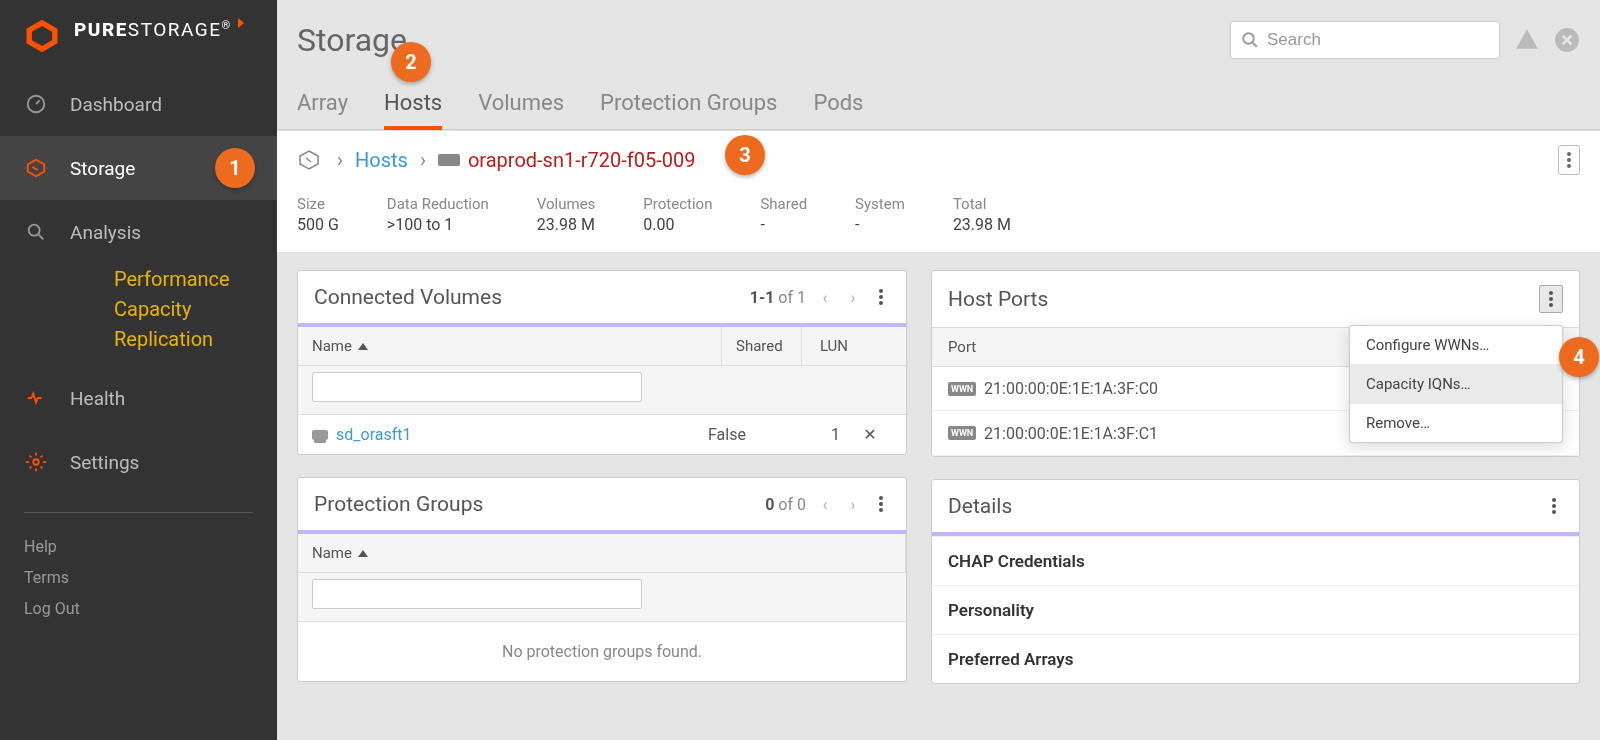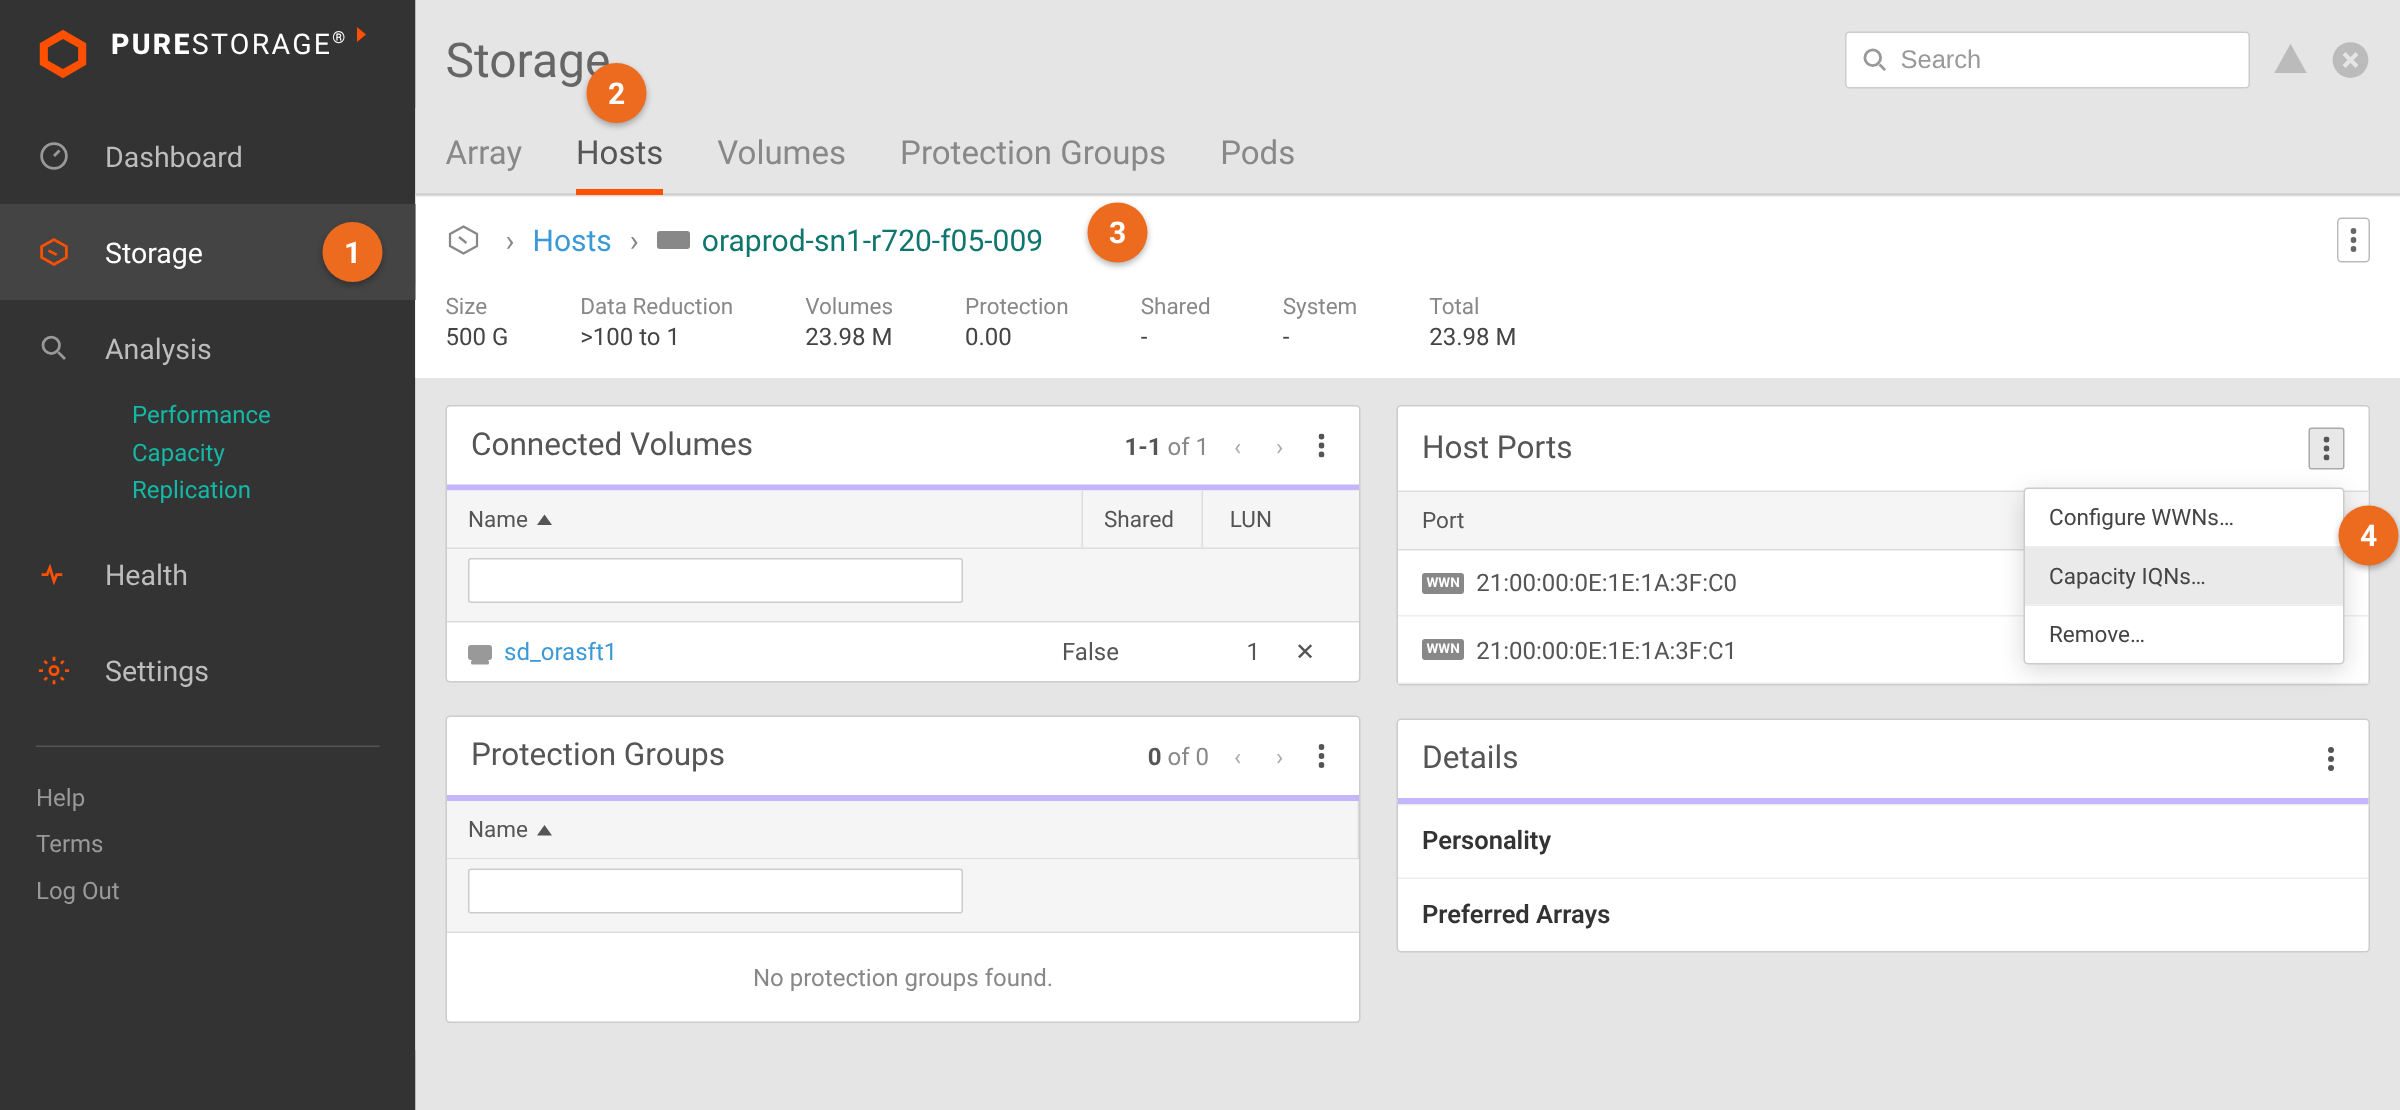--- a/index.html
+++ b/index.html
@@ -10,21 +10,21 @@
 .sidebar { width: 277px; background: #333333; color: #aaa; display: flex; flex-direction: column; }
 .logo-row { display: flex; align-items: flex-start; padding: 18px 16px 18px 24px; }
 .logo-icon { width: 36px; height: 36px; margin-right: 14px; }
 .logo-text { color: #fff; font-size: 19px; letter-spacing: 1.5px; font-weight: 400; }
 .logo-text b { font-weight: 800; }
 .logo-caret { border-left: 6px solid #fe5000; border-top: 5px solid transparent; border-bottom: 5px solid transparent; margin-left: 6px; }
 
 .nav-item { display: flex; align-items: center; padding: 20px 24px; font-size: 19px; color: #bdbdbd; cursor: pointer; position: relative; }
 .nav-item.active { background: #444; color: #fff; }
 .nav-icon { width: 24px; height: 24px; margin-right: 22px; display: flex; align-items: center; justify-content: center; }
-.nav-sub { padding: 3px 24px 3px 88px; font-size: 16px; color: #14b8a6; cursor: pointer; }
+.nav-sub { padding: 3px 24px 3px 114px; font-size: 20px; color: #eab308; cursor: pointer; }
 
 .sidebar-divider { border: none; border-top: 1px solid #555; margin: 18px 24px; }
 .footer-link { padding: 6px 24px; font-size: 16px; color: #999; cursor: pointer; }
 
 
 .main { flex: 1; display: flex; flex-direction: column; background: #e5e5e5; }
 .topbar { display: flex; align-items: center; justify-content: space-between; padding: 8px 20px 0 20px; height: 72px; }
 .page-title { font-size: 32px; color: #666; font-weight: 400; }
 .topbar-right { display: flex; align-items: center; gap: 14px; }
 .search-box { background: #fff; border: 1px solid #ccc; border-radius: 3px; width: 270px; height: 38px; display: flex; align-items: center; padding: 0 10px; }
@@ -36,21 +36,21 @@
 .tabs { display: flex; gap: 36px; padding: 8px 20px 0 20px; border-bottom: 1px solid #ccc; background: #e5e5e5; }
 .tab { font-size: 22px; color: #888; padding: 10px 0 14px 0; cursor: pointer; position: relative; font-weight: 400; }
 .tab.active { color: #555; }
 .tab.active::after { content: ""; position: absolute; left: 0; right: 0; bottom: -1px; height: 4px; background: #fe5000; }
 
 
 .content-wrap { background: #fff; border-top: 1px solid #dedede; }
 .breadcrumb { display: flex; align-items: center; padding: 14px 20px; font-size: 20px; color: #555; }
 .breadcrumb .crumb-link { color: #3b99d8; cursor: pointer; }
 .breadcrumb .sep { margin: 0 12px; color: #888; }
-.breadcrumb .host-name { color: #0f766e; }
+.breadcrumb .host-name { color: #b91c1c; }
 .bc-icon { width: 24px; height: 24px; margin-right: 4px; }
 .bc-host-icon { width: 22px; height: 12px; background: #888; border-radius: 2px; margin-right: 8px; display:inline-block; }
 .bc-more { margin-left: auto; width: 22px; height: 30px; border: 1px solid #bbb; border-radius: 3px; display: flex; align-items: center; justify-content: center; cursor: pointer; }
 
 .stats { display: flex; gap: 48px; padding: 6px 20px 18px 20px; font-size: 15px; color: #888; background: #fff; }
 .stat .stat-val { color: #444; font-size: 16px; margin-top: 2px; }
 
 
 .panels-area { display: flex; gap: 24px; padding: 18px 20px; background: #e5e5e5; }
 .col-left { width: 610px; display: flex; flex-direction: column; gap: 22px; }
@@ -371,19 +371,20 @@
           <div class="panel-header">
             <span>Details</span>
             <span class="menu-dots" style="margin-left:auto;">
                 <svg width="4" height="16" viewBox="0 0 4 16">
                   <circle cx="2" cy="2" r="2" fill="#555"></circle>
                   <circle cx="2" cy="8" r="2" fill="#555"></circle>
                   <circle cx="2" cy="14" r="2" fill="#555"></circle>
                 </svg>
               </span>
           </div>
+          <div class="details-row">CHAP Credentials</div>
           <div class="details-row">Personality</div>
           <div class="details-row">Preferred Arrays</div>
         </div>
       </div>
     </div>
   </div>
 </div>
 
 </body></html>

